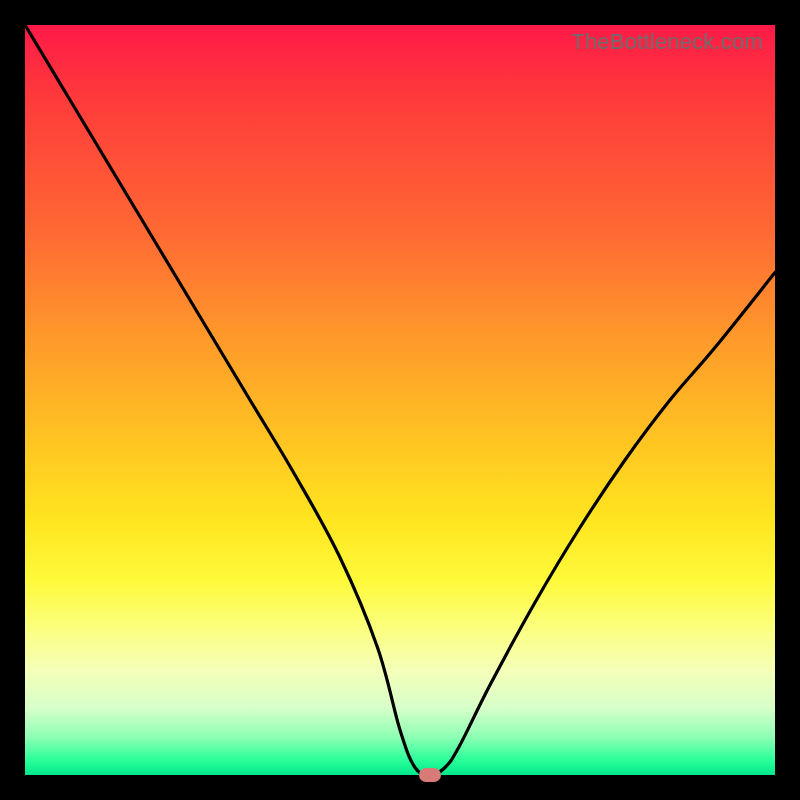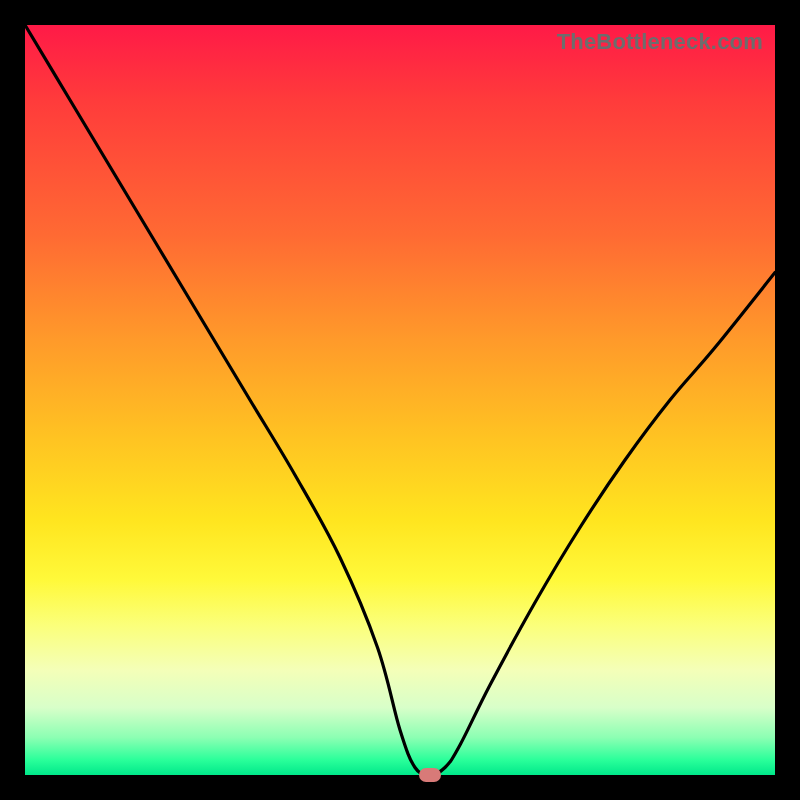--- a/index.html
+++ b/index.html
@@ -35,21 +35,21 @@
     position: absolute;
     left: 0; top: 0;
     width: 750px; height: 750px;
   }
   .watermark {
     position: absolute;
     top: 4px;
     right: 12px;
     font-family: Arial, Helvetica, sans-serif;
     font-size: 22px;
-    font-weight: 700;
+    font-weight: 400;
     color: #6d6d6d;
     letter-spacing: 0.2px;
   }
   .marker {
     position: absolute;
     width: 22px;
     height: 14px;
     border-radius: 7px;
     background: #d87a78;
     transform: translate(-50%, -50%);

